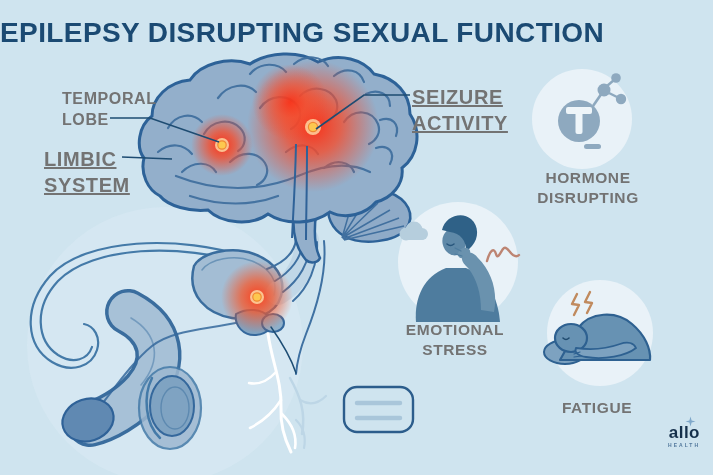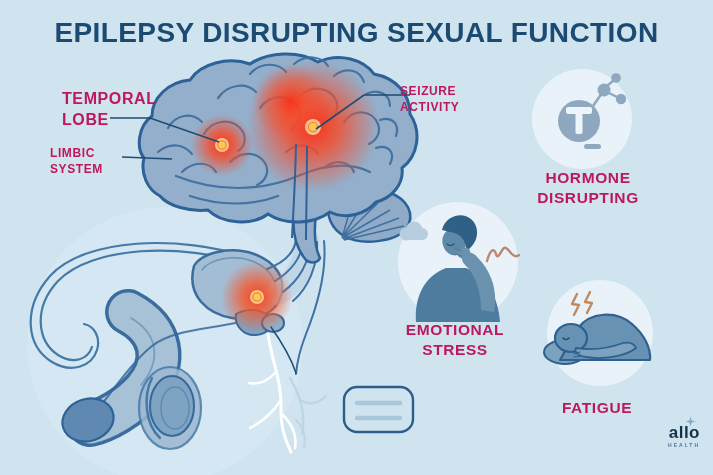--- a/index.html
+++ b/index.html
@@ -3,31 +3,31 @@
 <meta charset="utf-8">
 <style>
   html,body { margin:0; padding:0; }
   .canvas {
     position:relative; width:713px; height:475px;
     background:#cfe4ef; overflow:hidden;
     font-family:"Liberation Sans", sans-serif;
   }
   .art { position:absolute; left:0; top:0; }
   .title {
-    position:absolute; top:17px; left:0; width:713px;
+    position:absolute; top:17px; left:0; width:600px;
     text-align:center; font-size:28px; font-weight:bold;
     color:#1b4a73; letter-spacing:0.4px; white-space:nowrap;
   }
   .lbl {
-    position:absolute; color:#be185d; font-weight:bold;
+    position:absolute; color:#737373; font-weight:bold;
     white-space:pre-line; line-height:1.32; letter-spacing:0.6px;
   }
   .lbl-temporal { left:62px; top:88px;  font-size:16px; }
-  .lbl-limbic   { left:50px; top:146px; font-size:12px; }
-  .lbl-seizure  { left:400px; top:84px; font-size:12px; }
+  .lbl-limbic   { left:44px; top:146px; font-size:20px;text-decoration:underline; }
+  .lbl-seizure  { left:412px; top:84px; font-size:20px;text-decoration:underline; }
   .lbl-hormone  { left:508px; top:168px; width:160px; text-align:center; font-size:15.5px; }
   .lbl-stress   { left:375px; top:320px; width:160px; text-align:center; font-size:15.5px; }
   .lbl-fatigue  { left:537px; top:398px; width:120px; text-align:center; font-size:15.5px; }
   .logo { position:absolute; left:646px; top:424px; width:54px; text-align:right; color:#15304b; }
   .logo-word { position:relative; font-size:17px; font-weight:bold; letter-spacing:0.5px; line-height:1; }
   .logo-spark { position:absolute; right:4px; top:-8px; }
   .logo-sub { font-size:5px; letter-spacing:2px; color:#51779c; margin-top:1px; font-weight:bold; }
 </style>
 </head>
 <body>

